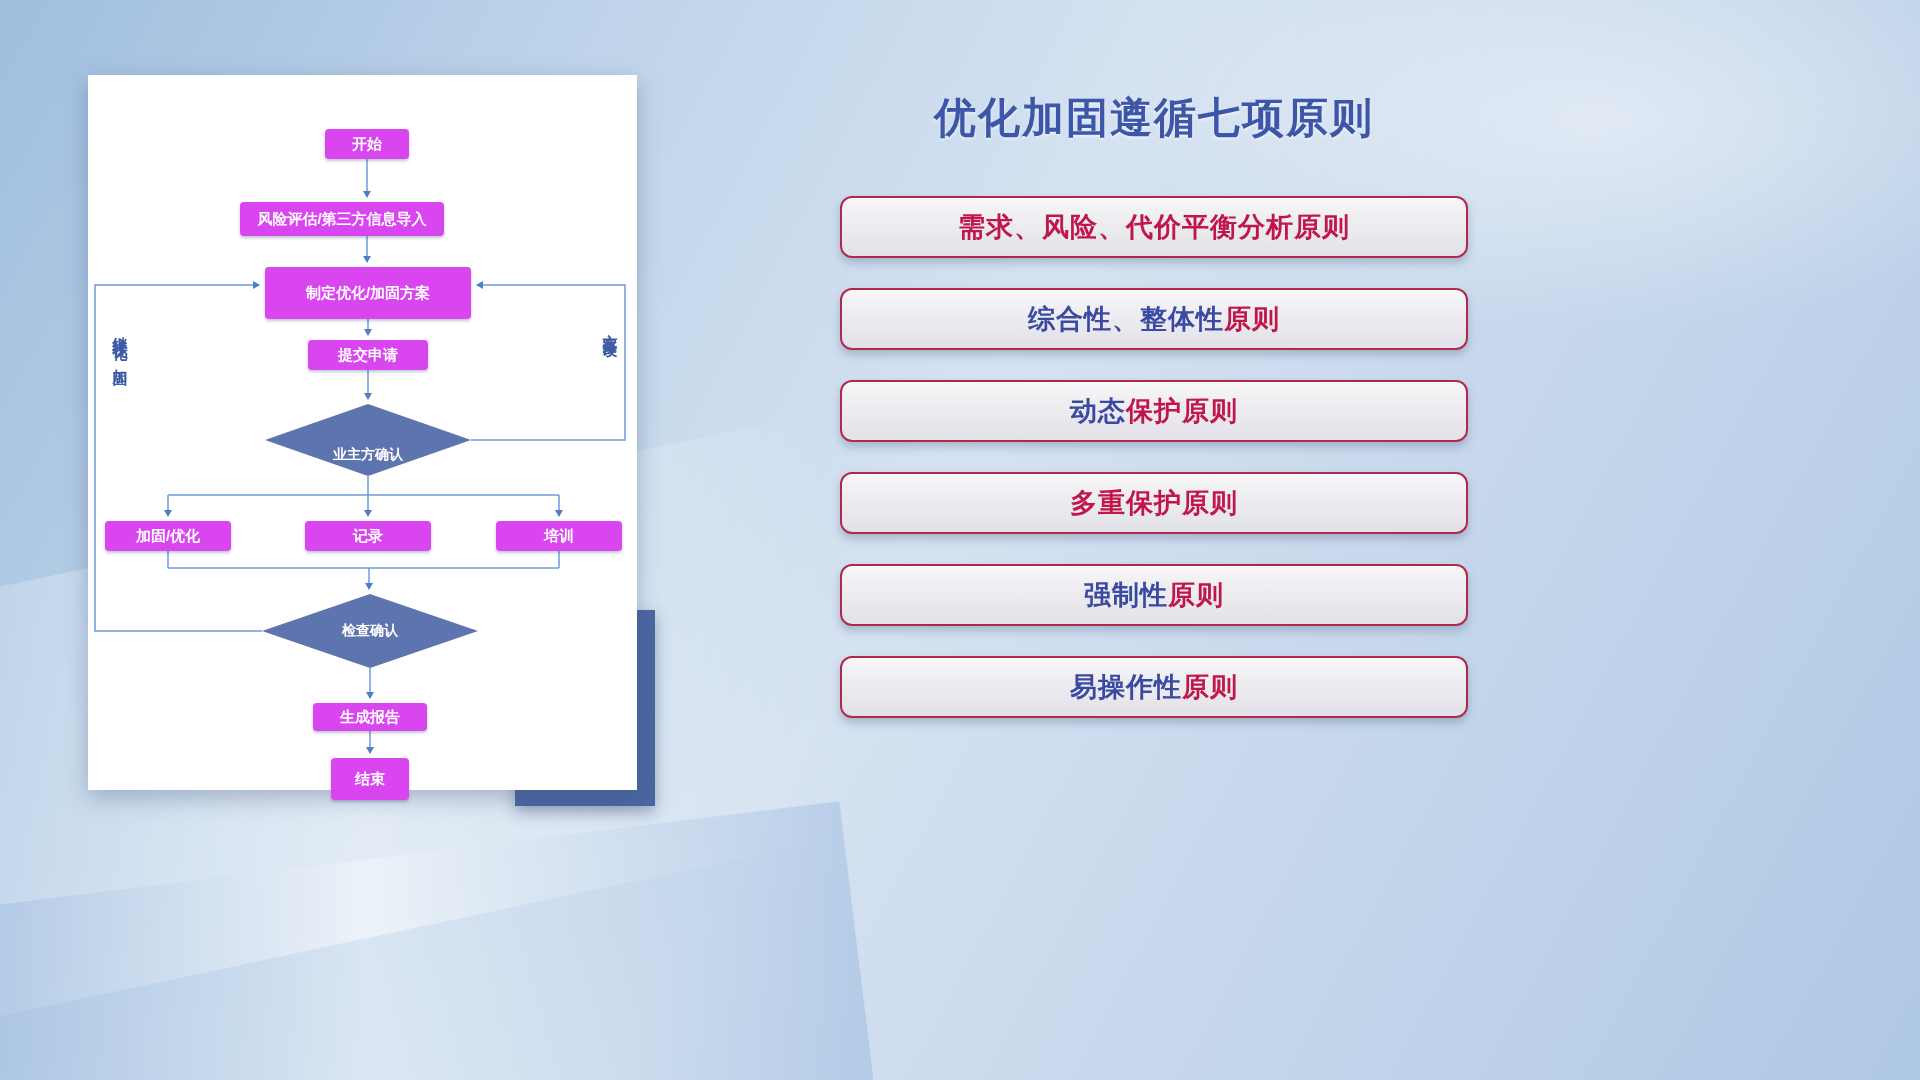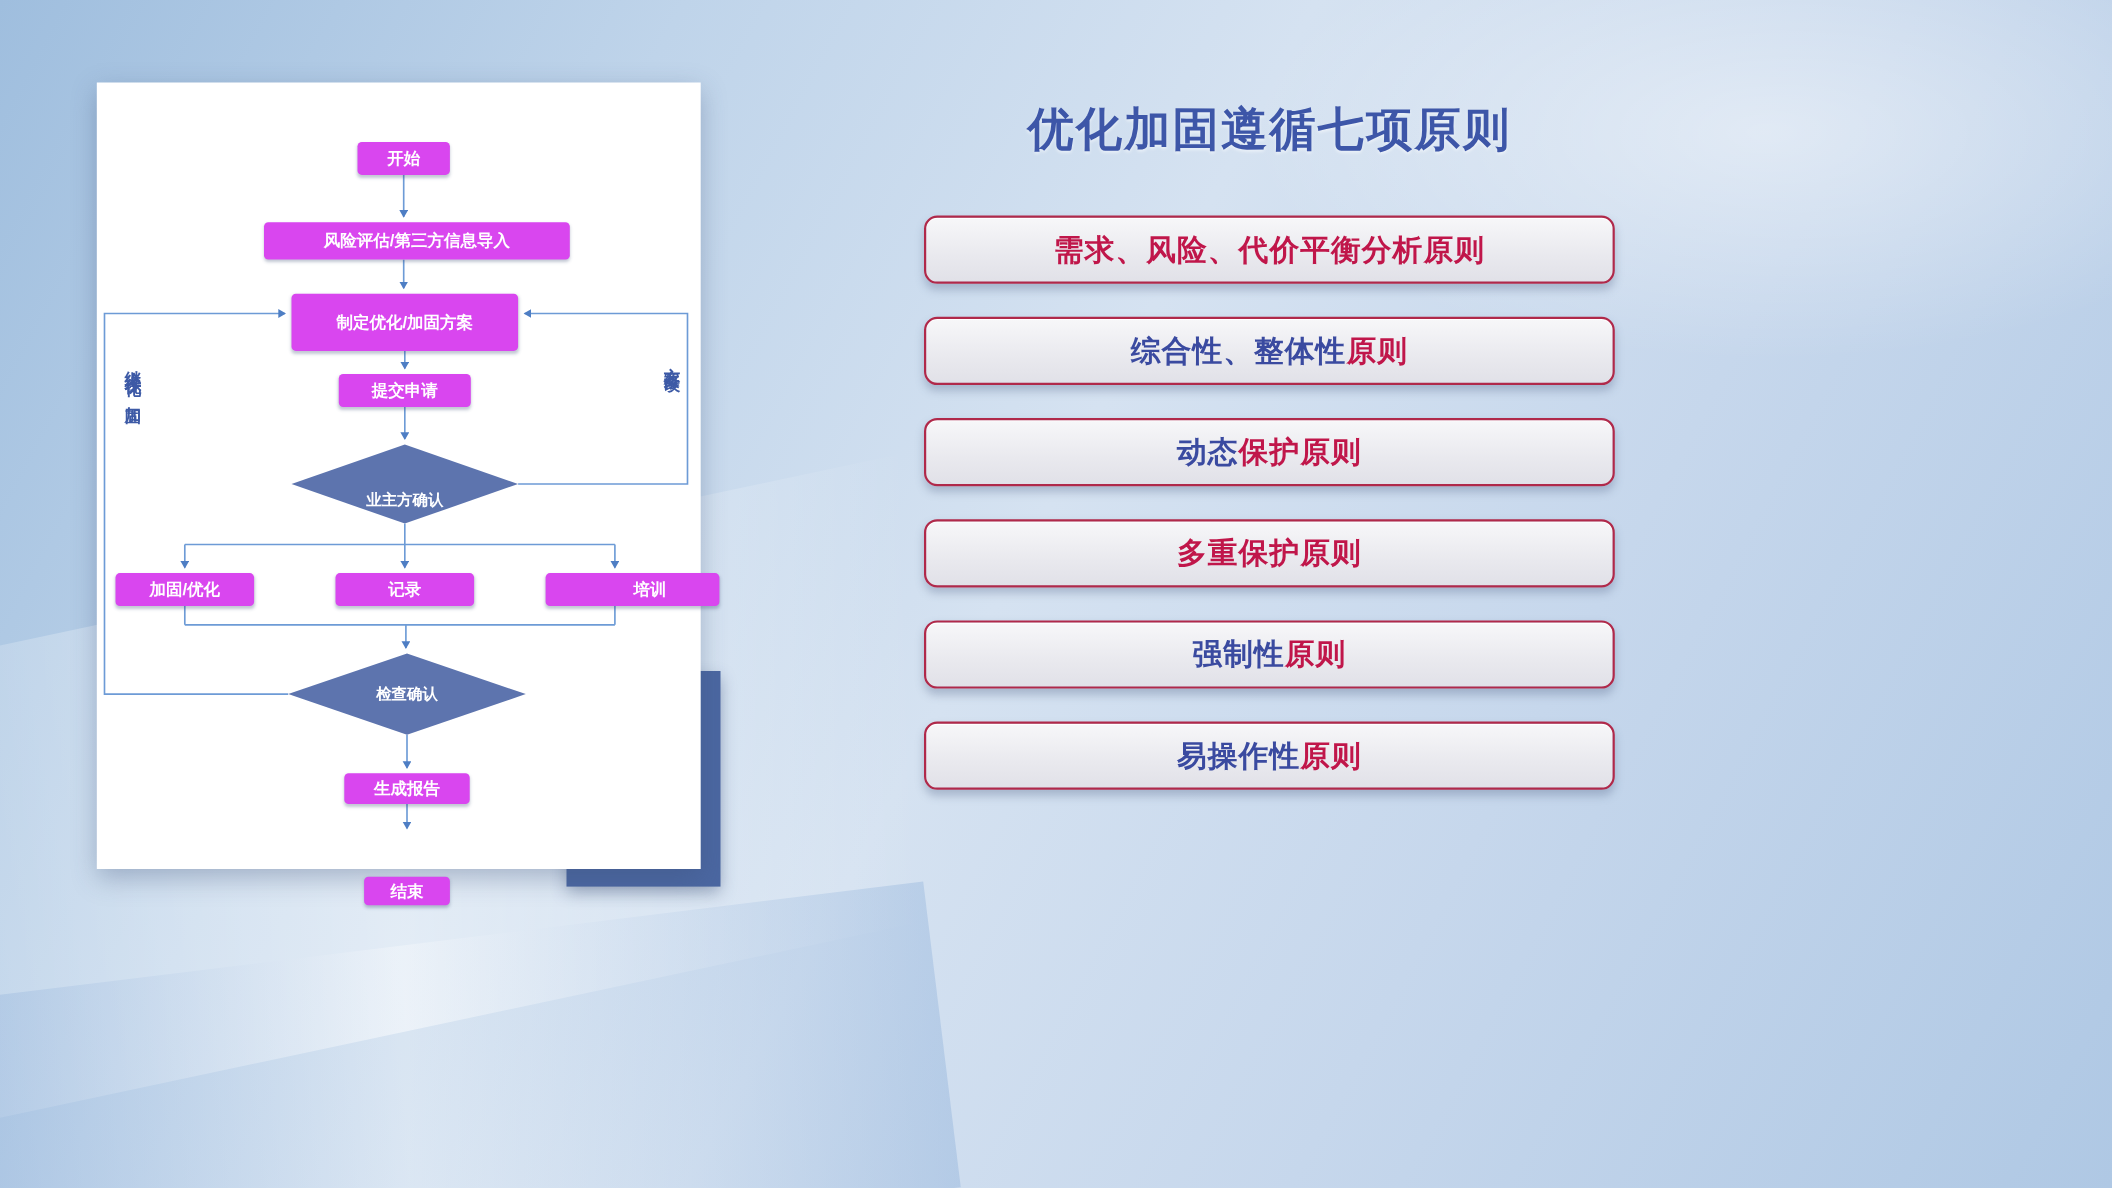--- a/index.html
+++ b/index.html
@@ -79,30 +79,30 @@
       <path d="M282 593 V623" marker-end="url(#arr)"></path>
       <path d="M282 656 V678" marker-end="url(#arr)"></path>
       <path d="M174 556 H7 V210 H171" marker-end="url(#arr)"></path>
       <path d="M383 365 H537 V210 H389" marker-end="url(#arr)"></path>
     </g>
     <polygon points="177,365 280,329 383,365 280,401" fill="#5d74ae"></polygon>
     <polygon points="174,556 282,519 390,556 282,593" fill="#5d74ae"></polygon>
   </svg>
 
   <div class="fc-node" style="left:237px;top:54px;width:84px;height:30px;">开始</div>
-  <div class="fc-node" style="left:152px;top:127px;width:278px;height:34px;">风险评估/第三方信息导入</div>
+  <div class="fc-node" style="left:152px;top:127px;width:204px;height:34px;">风险评估/第三方信息导入</div>
   <div class="fc-node" style="left:177px;top:192px;width:206px;height:52px;">制定优化/加固方案</div>
   <div class="fc-node" style="left:220px;top:265px;width:120px;height:30px;">提交申请</div>
   <div class="fc-node fc-diamond-label" style="left:200px;top:351px;width:160px;height:28px;margin-top:15px;">业主方确认</div>
   <div class="fc-node" style="left:17px;top:446px;width:126px;height:30px;">加固/优化</div>
   <div class="fc-node" style="left:217px;top:446px;width:126px;height:30px;">记录</div>
-  <div class="fc-node" style="left:408px;top:446px;width:126px;height:30px;padding-left:32px;">培训</div>
+  <div class="fc-node" style="left:408px;top:446px;width:126px;height:30px;">培训</div>
   <div class="fc-node fc-diamond-label" style="left:202px;top:542px;width:160px;height:28px;text-align:center;">检查确认</div>
   <div class="fc-node" style="left:225px;top:628px;width:114px;height:28px;">生成报告</div>
-  <div class="fc-node" style="left:243px;top:722px;width:78px;height:26px;">结束</div>
+  <div class="fc-node" style="left:243px;top:683px;width:78px;height:42px;">结束</div>
 
   <span class="fc-vlabel" style="left:22px;top:250px;height:135px;">继续优化/加固</span>
   <span class="fc-vlabel" style="left:512px;top:246px;height:95px;">方案修改</span>
 </div>
 
 <div class="panel-title">优化加固遵循七项原则</div>
 
 <div class="principles">
   <div class="principle-box">
       <span style="color: rgb(192, 22, 74);">需求、风险、代价平衡分析原则</span>

